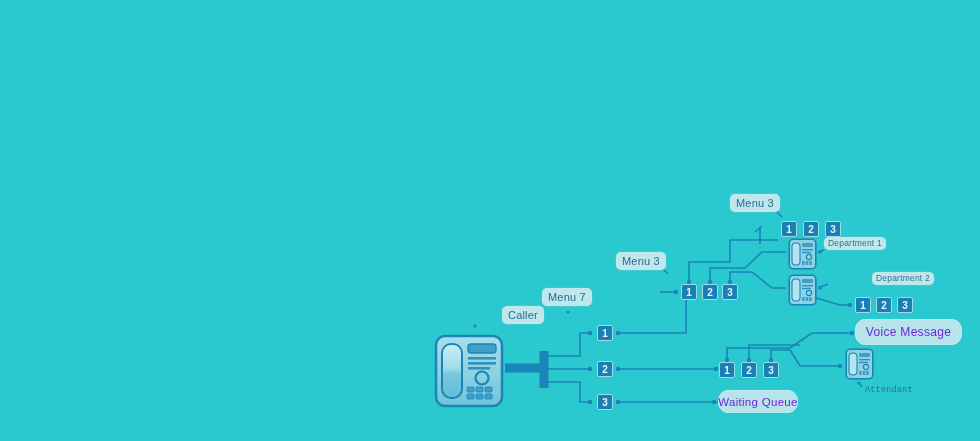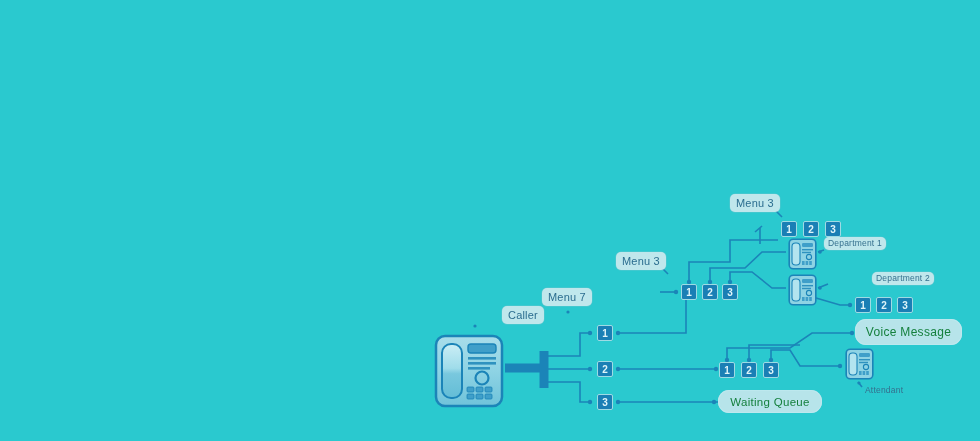--- a/index.html
+++ b/index.html
@@ -37,26 +37,27 @@
   }
   .chip.small {
     font-size: 8.5px;
     line-height: 11px;
     padding: 1px 4px;
     color: #35708e;
   }
   .chip.plain {
     background: transparent;
     box-shadow: none;
+    font-family: Liberation Mono, monospace;
   }
   
   .pill {
     position: absolute;
     background: #b7e4ea;
-    color: #15803d;
+    color: #6d28d9;
     border-radius: 11px;
     font-size: 12px;
     display: flex;
     align-items: center;
     justify-content: center;
     letter-spacing: 0.3px;
     box-shadow: inset 0 0 0 1px rgba(190,232,238,0.9);
   }
   
   .keybox {
@@ -260,21 +261,21 @@
   <div class="chip" style="left:730px; top:194px;">Menu 3</div>
 
   <div class="chip small" style="left:824px; top:237px;">Department 1</div>
 
   <div class="chip small" style="left:824px; top:272px;margin-left:48px;">Department 2</div>
 
   <div class="chip small plain" style="left:861px; top:384px;">Attendant</div>
 
   <div class="pill" style="left:855px; top:319px; width:107px; height:26px;">Voice Message</div>
 
-  <div class="pill" style="left:718px; top:390px; width:104px; height:23px; font-size:11.5px;">Waiting Queue</div>
+  <div class="pill" style="left:718px; top:390px; width:80px; height:23px; font-size:11.5px;">Waiting Queue</div>
 
   <div class="keybox" style="left:597px; top:325px;">1</div>
   <div class="keybox" style="left:597px; top:361px;">2</div>
   <div class="keybox" style="left:597px; top:394px;">3</div>
 
   <div class="keybox" style="left:681px; top:284px;">1</div>
   <div class="keybox" style="left:702px; top:284px;">2</div>
   <div class="keybox" style="left:722px; top:284px;">3</div>
 
   <div class="keybox" style="left:781px; top:221px;">1</div>

